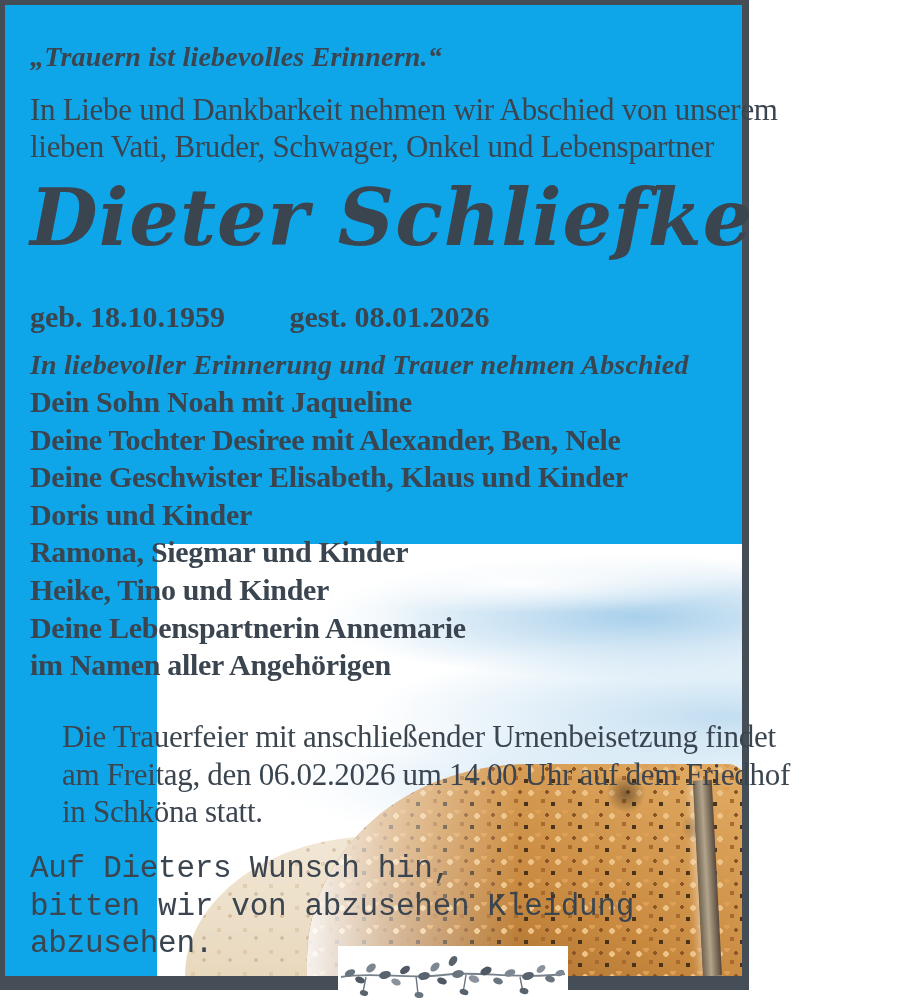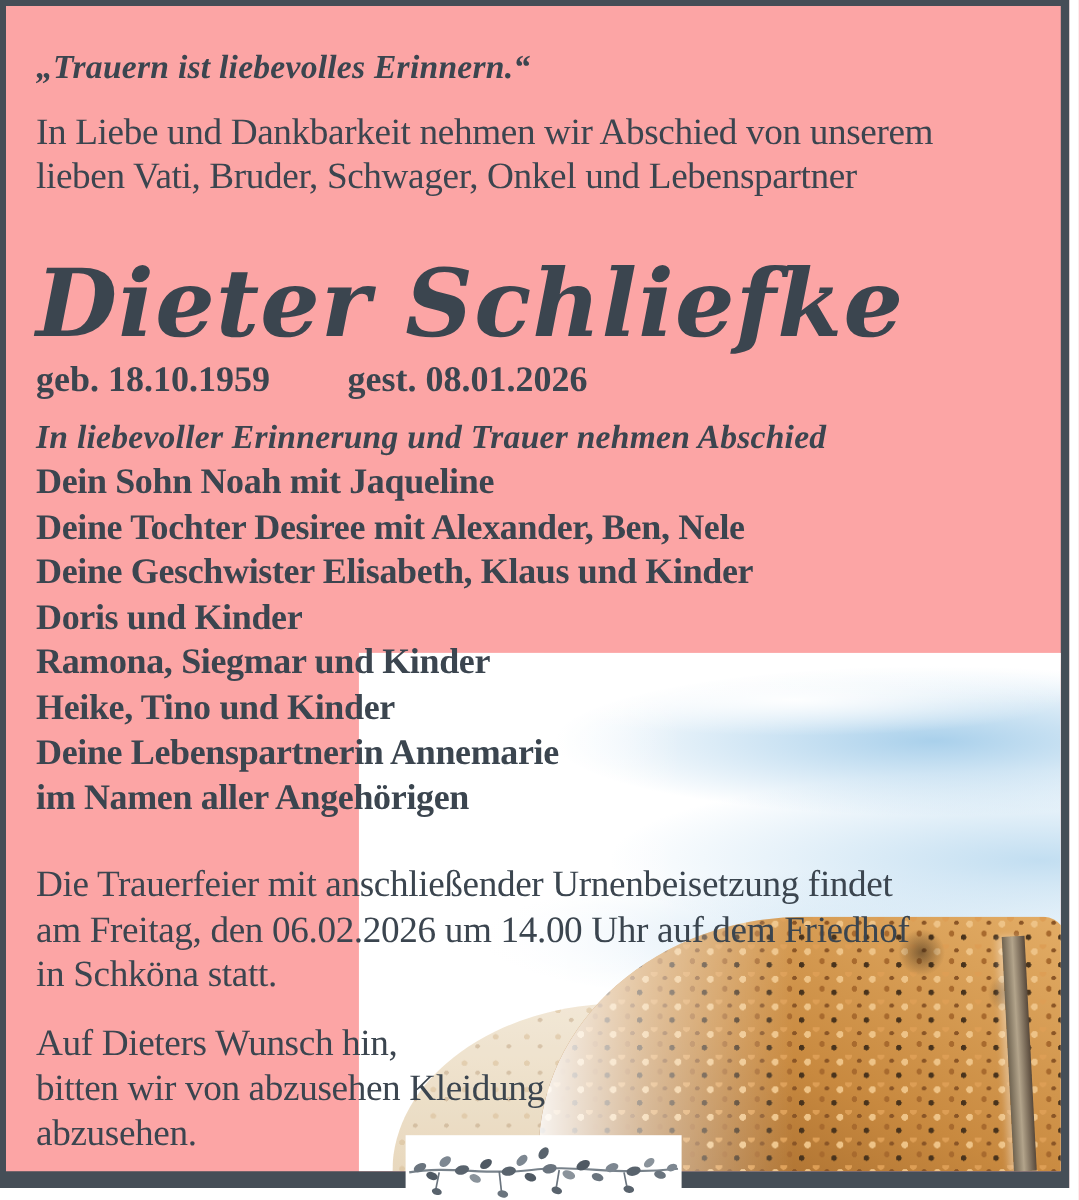--- a/index.html
+++ b/index.html
@@ -1,22 +1,22 @@
 <!DOCTYPE html>
 <html><head>
 <meta charset="utf-8">
 <style>
   html,body{margin:0;padding:0;}
   body{
     width:899px;height:1000px;position:relative;background:#ffffff;
     font-family:"Liberation Serif", serif;color:#3b454f;overflow:hidden;
   }
   .frame{
-    position:absolute;left:0;top:0;width:891px;height:990px;box-sizing:border-box;
-    border:solid #454e57;border-width:5px 7px 14px 5px;background:#fca5a5;
+    position:absolute;left:0;top:0;width:749px;height:990px;box-sizing:border-box;
+    border:solid #454e57;border-width:5px 7px 14px 5px;background:#0ea5e9;
   }
   
   .photo{position:absolute;right:0;bottom:0;width:585px;height:432px;overflow:hidden;}
   .sky{
     position:absolute;inset:0;
     background:
       linear-gradient(90deg,#ffffff 0%,rgba(255,255,255,.92) 16%,rgba(255,255,255,0) 46%),
       linear-gradient(180deg,rgba(255,255,255,.95) 0%,rgba(255,255,255,.35) 4%,rgba(255,255,255,0) 10%),
       radial-gradient(ellipse 55% 10% at 62% 9%,rgba(255,255,255,.95),rgba(255,255,255,0) 70%),
       radial-gradient(ellipse 75% 20% at 82% 17%,#a9d0eb,rgba(169,208,235,0) 72%),
@@ -66,28 +66,28 @@
     background:linear-gradient(90deg,#6f6350 0%,#b3a48b 45%,#57483a 100%);
     transform:rotate(-3deg);transform-origin:bottom center;
     box-shadow:-4px 0 6px rgba(255,255,255,.35);
   }
   
   .tb{position:absolute;left:25px;white-space:nowrap;}
   .quote{top:36px;font-size:28px;font-weight:bold;font-style:italic;letter-spacing:.2px;}
   .intro{top:86px;font-size:31px;line-height:37px;letter-spacing:-.3px;}
   .name{
     top:168px;font-family:"DejaVu Serif", serif;font-style:italic;font-weight:bold;
-    font-size:78px;line-height:1.15;letter-spacing:1px;margin-top:36px;
+    font-size:78px;line-height:1.15;letter-spacing:1px;
   }
   .dates{top:295px;font-size:30px;font-weight:bold;}
   .dates .geb{display:inline-block;width:252px;}
   .mourn-intro{top:344px;font-size:28px;font-weight:bold;font-style:italic;letter-spacing:.2px;}
   .mourners{top:378px;font-size:30px;font-weight:bold;line-height:37.6px;letter-spacing:-.3px;}
-  .funeral{top:713px;font-size:31px;line-height:37.5px;letter-spacing:-.3px;}
-  .request{top:845px;font-size:31px;line-height:37.5px;letter-spacing:-.3px;}
+  .funeral{top:713px;font-size:31px;line-height:37.5px;letter-spacing:-.3px;margin-left:32px;}
+  .request{top:845px;font-size:31px;line-height:37.5px;letter-spacing:-.3px;font-family:Liberation Mono, monospace;}
   
   .vine-box{
     position:absolute;left:333px;top:941px;width:230px;height:58px;
     background:#ffffff;z-index:5;
   }
   .vine-box svg{display:block;}
 </style>
 </head>
 <body>
 

